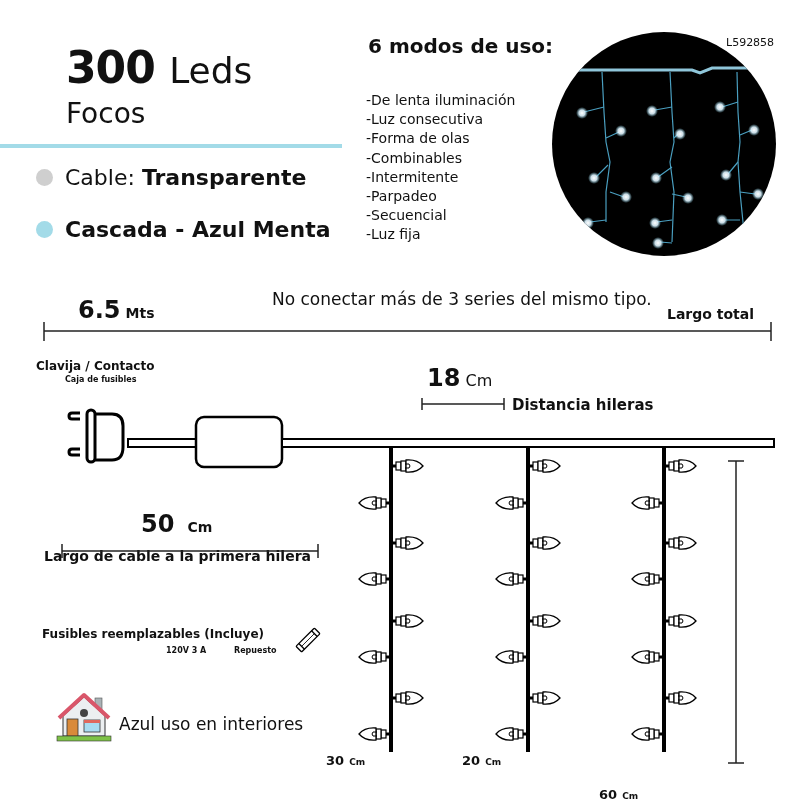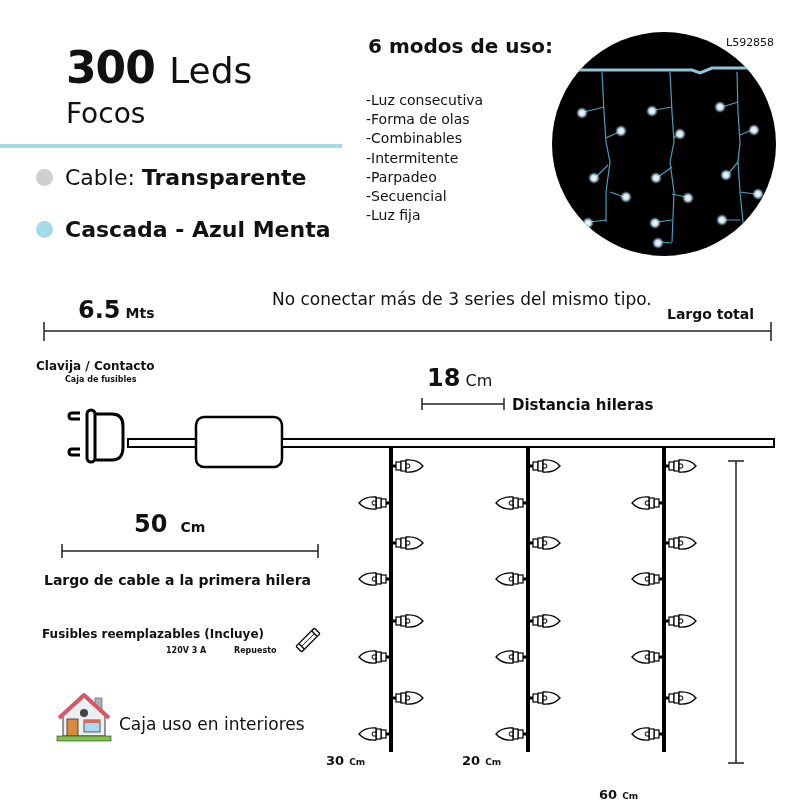--- a/index.html
+++ b/index.html
@@ -35,20 +35,21 @@
 <div class="abs bullet-row" style="left:36px;top:164px;">
   <span class="dot" style="background:#cfcfcf;"></span><span>Cable:</span>
   <span class="bold">Transparente</span>
 </div>
 <div class="abs bullet-row bold" style="left:36px;top:216px;">
   <span class="dot" style="background:#a3dbe8;"></span><span>Cascada - Azul Menta</span>
 </div>
 
 <div class="abs modes-title">6 modos de uso:</div>
 <div class="abs modes-list">
+  <div>-De lenta iluminación</div>
   <div>-Luz consecutiva</div>
   <div>-Forma de olas</div>
   <div>-Combinables</div>
   <div>-Intermitente</div>
   <div>-Parpadeo</div>
   <div>-Secuencial</div>
   <div>-Luz fija</div>
 </div>
 
 <div class="abs sku">L592858</div>
@@ -101,31 +102,31 @@
 
 <div class="abs lbl-b" style="left:36px;top:359px;font-size:12px;">Clavija / Contacto</div>
 <div class="abs bold" style="left:65px;top:375px;font-size:8px;">Caja de fusibles</div>
 
 <div class="abs" style="left:427px;top:364px;">
   <span class="meas-big">18</span>
   <span class="meas-unit" style="font-weight:normal;font-size:16px;">Cm</span>
 </div>
 <div class="abs lbl-b" style="left:512px;top:396px;font-size:15px;">Distancia hileras</div>
 
-<div class="abs" style="left:134px;top:510px;">
+<div class="abs" style="left:141px;top:510px;">
   <span class="meas-big">50</span>
   <span class="meas-unit" style="margin-left:8px;">Cm</span>
 </div>
-<div class="abs lbl-b" style="left:44px;top:572px;font-size:14px;">Largo de cable a la primera hilera</div>
+<div class="abs lbl-b" style="left:44px;top:548px;font-size:14px;">Largo de cable a la primera hilera</div>
 
 <div class="abs lbl-b" style="left:42px;top:627px;font-size:12px;">Fusibles reemplazables (Incluye)</div>
 <div class="abs bold" style="left:166px;top:646px;font-size:8px;">120V 3 A</div>
 <div class="abs bold" style="left:234px;top:646px;font-size:8px;">Repuesto</div>
 
-<div class="abs" style="left:119px;top:714px;font-size:17px;">Caja uso en interiores</div>
+<div class="abs" style="left:119px;top:714px;font-size:17px;">Azul uso en interiores</div>
 
 <div class="abs" style="left:326px;top:750px;">
   <span class="bold" style="font-size:13px;">30</span>
   <span class="bold" style="font-size:9px;">Cm</span>
 </div>
 <div class="abs" style="left:462px;top:750px;">
   <span class="bold" style="font-size:13px;">20</span>
   <span class="bold" style="font-size:9px;">Cm</span>
 </div>
 <div class="abs" style="left:599px;top:784px;">

